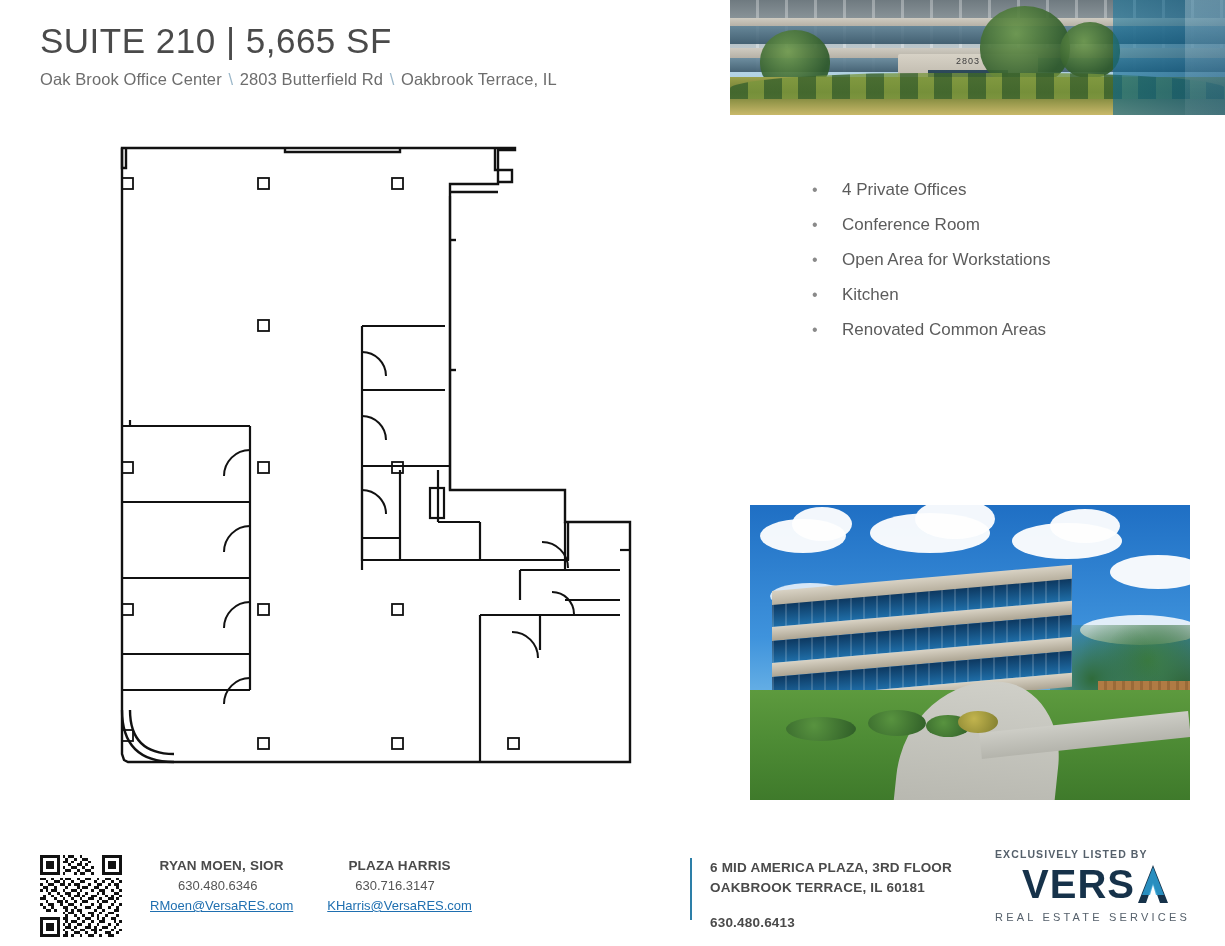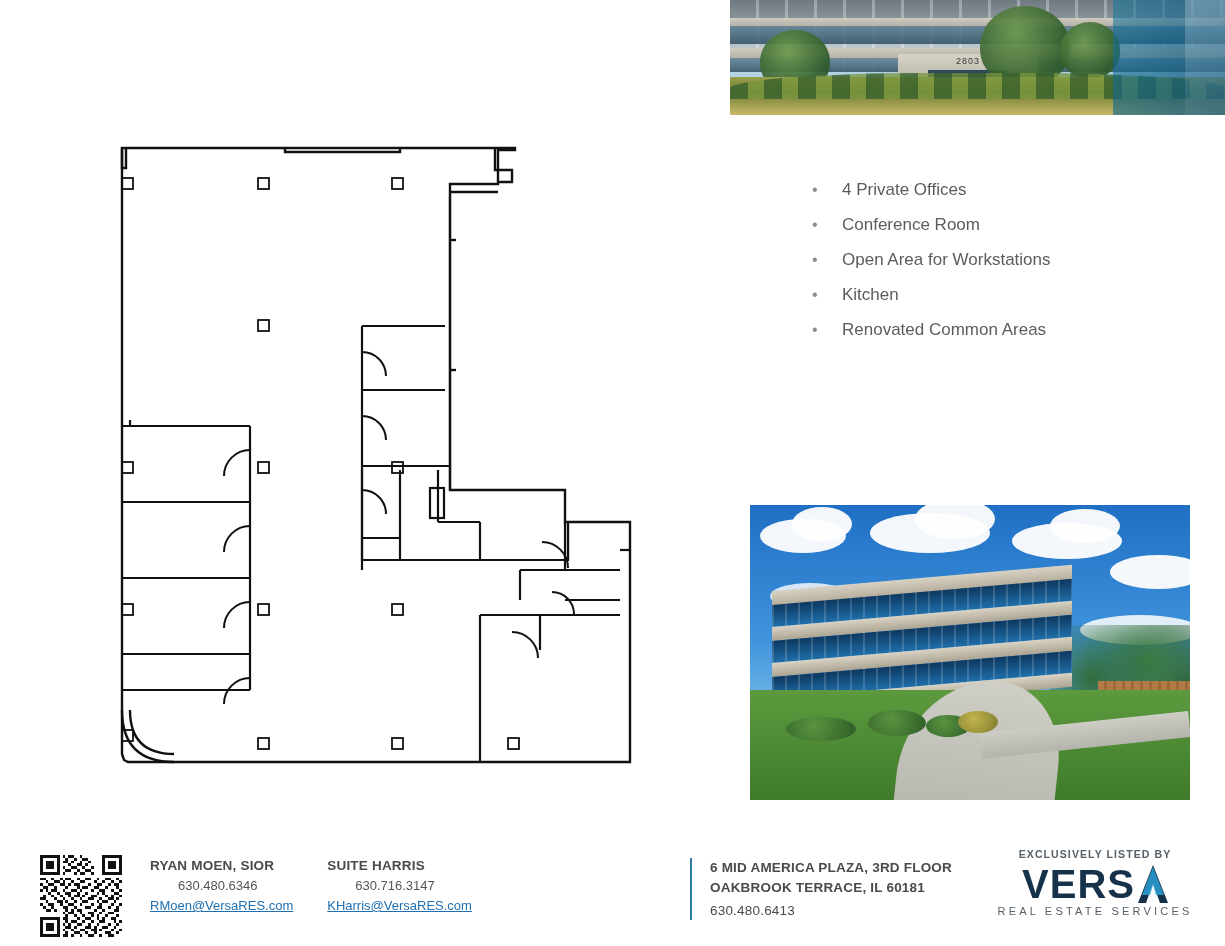--- a/index.html
+++ b/index.html
@@ -185,48 +185,52 @@
   .s4 { left: 36px; top: 212px; width: 70px; height: 24px; }
 
   
   .footer { position: absolute; left: 0; top: 828px; width: 1225px; height: 118px; }
   .qr { position: absolute; left: 40px; top: 27px; width: 82px; height: 82px; }
   .qr svg { display:block; }
 
   .contacts { position: absolute; left: 150px; top: 30px; display: flex; gap: 34px; }
   .contact-name {
     font-size: 13.5px; font-weight: 700; color: #4a4a4a; letter-spacing: .2px;
-    white-space: nowrap; margin-bottom: 5px;
+    white-space: nowrap; margin-bottom: 5px; text-align: center;
   }
   .contact-phone { font-size: 13px; color: #555; margin-bottom: 3px; margin-left: 28px; }
   .contact-email {
     font-size: 13px; color: #1f6fb0; text-decoration: underline; white-space: nowrap;
   }
 
   .footer-divider {
     position: absolute; left: 690px; top: 30px; width: 2px; height: 62px;
     background: #2d7fa8;
   }
   .address { position: absolute; left: 710px; top: 30px; }
   .address div { font-size: 13.5px; font-weight: 700; color: #4a4a4a; line-height: 1.45; letter-spacing: .2px; white-space: nowrap; }
-  .address .phone { font-weight: 400; margin-top: 4px; }
-
-  .brand { position: absolute; right: 30px; top: 20px; width: 200px; text-align: center; }
+  .address .phone { font-weight: 700; margin-top: 16px; }
+
+  .brand { position: absolute; right: 30px; top: 20px; width: 200px; text-align: left; }
   .brand-kicker { font-size: 10.5px; letter-spacing: 1.1px; color: #55606b; font-weight: 700; margin-bottom: 4px; }
   .brand-name {
     font-size: 40px; font-weight: 700; letter-spacing: 1px; color: #16324a;
     line-height: 1; display: flex; align-items: center; justify-content: center; gap: 3px;
   }
   .brand-name .a-mark { display:inline-block; position: relative; width: 30px; height: 38px; }
-  .brand-sub { font-size: 11px; letter-spacing: 3.2px; color: #55606b; margin-top: 1px; font-weight: 400; }
+  .brand-sub { font-size: 11px; letter-spacing: 3.2px; color: #55606b; margin-top: 7px; font-weight: 400; }
 </style>
 </head>
 <body>
 
 <div class="header">
+  <div class="header-title">SUITE 210 | 5,665 SF</div>
+  <div class="header-sub">
+    <span>Oak Brook Office Center</span><span class="sep"> \ </span><span>2803 Butterfield Rd</span><span class="sep"> \ </span><span>Oakbrook Terrace, IL</span>
+  </div>
 </div>
 
 <div class="top-photo">
   <div class="sky"></div>
   <div class="tp-building"></div>
   <div class="tp-glass g1"></div>
   <div class="tp-band b1"></div>
   <div class="tp-glass g2"></div>
   <div class="tp-band b2"></div>
   <div class="tp-entry">
@@ -625,21 +629,21 @@
     </svg>
   </div>
 
   <div class="contacts">
     <div class="contact">
       <div class="contact-name">RYAN MOEN, SIOR</div>
       <div class="contact-phone">630.480.6346</div>
       <a class="contact-email" href="#">RMoen@VersaRES.com</a>
     </div>
     <div class="contact">
-      <div class="contact-name">SUITE HARRIS</div>
+      <div class="contact-name">PLAZA HARRIS</div>
       <div class="contact-phone">630.716.3147</div>
       <a class="contact-email" href="#">KHarris@VersaRES.com</a>
     </div>
   </div>
 
   <div class="footer-divider"></div>
 
   <div class="address">
     <div>6 MID AMERICA PLAZA, 3RD FLOOR</div>
     <div>OAKBROOK TERRACE, IL 60181</div>

